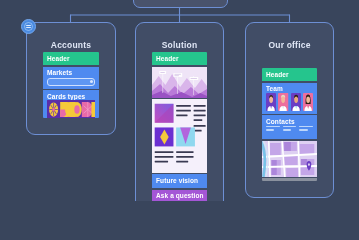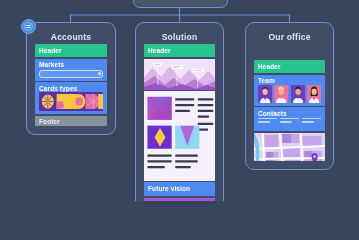--- a/index.html
+++ b/index.html
@@ -31,38 +31,38 @@
   }
   .badge svg{display:block;}
 
   
   .card{
     position:absolute;
     border:1.3px solid #6d8fd4;
     border-radius:9px;
     background:#414d66;
     box-sizing:border-box;
-    padding:8px;
+    padding:16px;
     display:flex;flex-direction:column;
   }
   .card-title{
     color:#dfe6f5;font-size:8.5px;font-weight:bold;
     text-align:center;letter-spacing:.2px;
     height:13px;line-height:13px;
     flex:0 0 auto;
   }
   .card-body{
     flex:1 1 auto;display:flex;flex-direction:column;
     overflow:hidden;border-radius:1px;
   }
 
   
   #card-accounts{left:26px;top:22px;width:90px;height:113px;}
   #card-solution{left:135px;top:22px;width:89px;height:212px;}
-  #card-office{left:245px;top:22px;width:89px;height:148px;gap:16px;}
+  #card-office{left:245px;top:22px;width:89px;height:176px;gap:16px;}
 
   
   .band{flex:0 0 auto;position:relative;overflow:hidden;}
   .band-label{
     position:absolute;left:4px;top:2.5px;
     font-size:6.5px;color:#ffffff;font-weight:bold;letter-spacing:.1px;
     white-space:nowrap;
   }
   .band-header{background:#25c58d;height:13px;}
   .band-blue{background:#4f8af0;}

